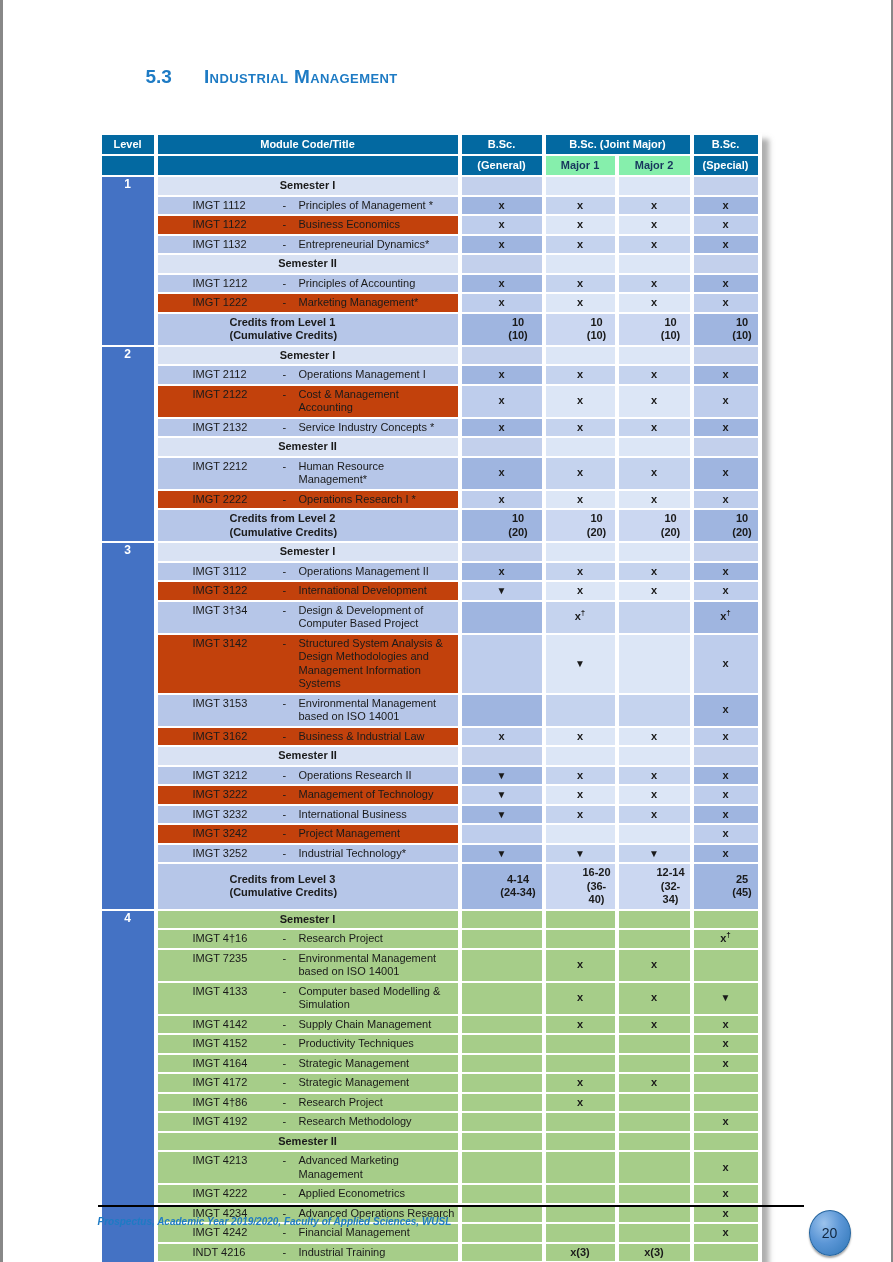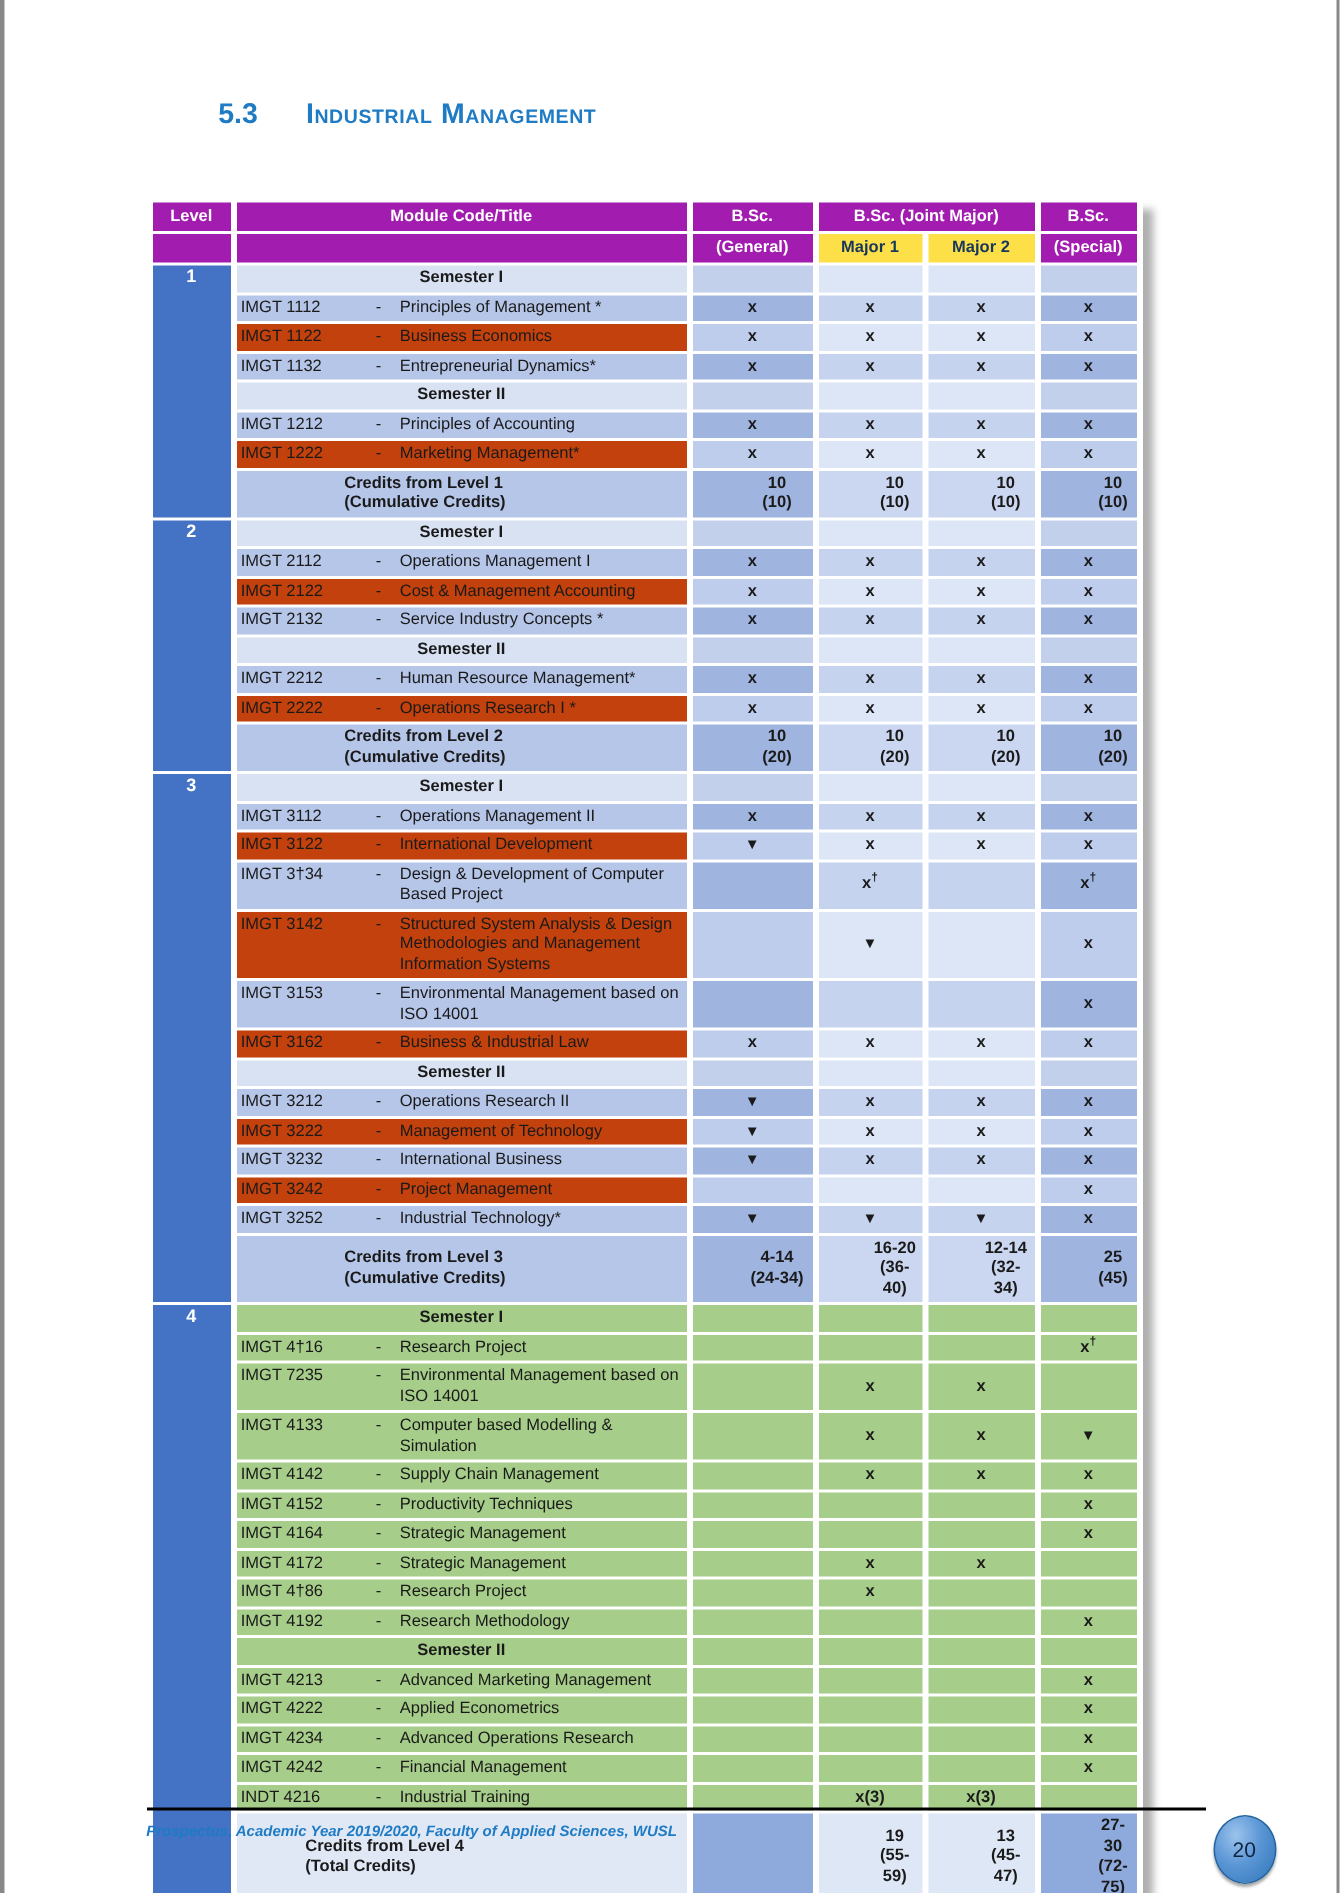--- a/index.html
+++ b/index.html
@@ -11,22 +11,22 @@
   .heading .num  { font-size:19px; font-weight:700; }
   .heading .txt  { font-size:19px; font-weight:700; font-variant:small-caps; letter-spacing:.4px; }
 
   
   .tablewrap { position:absolute; left:95px; top:133px; }
   table { border-collapse:separate; border-spacing:4px 2px; table-layout:fixed;
           background:#fff; font-size:11px; line-height:13.5px; color:#1a1a1a;
           box-shadow:7px 6px 5px rgba(110,110,110,.55); }
   td, th { padding:2px 3px; vertical-align:middle; overflow:hidden; }
 
-  th.hdr { background:#a21caf; color:#fff; font-weight:700; text-align:center; height:19px; }
-  th.major-sub { background:#fde047; color:#17365D; }
+  th.hdr { background:#0369a1; color:#fff; font-weight:700; text-align:center; height:19px; }
+  th.major-sub { background:#86efac; color:#17365D; }
 
   td.level-cell { background:#4472C4; color:#fff; font-weight:700; font-size:12px;
                   text-align:center; vertical-align:top; padding-top:1px; }
 
   .tcell { text-align:left; }
   .tcell.d { background:#B6C6E8; }
   .tcell.l { background:#c2410c; }
 
   .vcell { text-align:center; font-weight:700; }
   .vcell.col-gs.d { background:#9FB5E0; }
@@ -43,21 +43,21 @@
   tr.credits .col-gs { background:#9FB5E0; }
   tr.credits .col-m  { background:#CBD7F1; }
 
   td.green { background:#A6CD89 !important; }
 
   tr.final .tcell  { background:#E0E8F5 !important; padding-left:46px; }
   tr.final .col-gs { background:#8EA9DB !important; }
   tr.final .col-m  { background:#DEE7F6 !important; }
 
   .mod { display:flex; }
-  .mod .code   { width:86px; flex:none; }
+  .mod .code   { width:86px; flex:none;margin-left:32px; }
   .mod .dash   { width:20px; flex:none; text-align:left; padding-left:4px; }
   .mod .mtitle { flex:1; }
 
   sup { font-size:8px; vertical-align:super; line-height:0; }
   .tri { font-size:10px; }
 
   
   .footer-rule { position:absolute; left:95px; top:1205px; width:706px; height:2px; background:#000; }
   .footer-text { position:absolute; left:95px; top:1216px; font-size:10px; font-weight:700; font-style:italic; }
   .page-badge  { position:absolute; left:806px; top:1210px; width:42px; height:46px; border-radius:50%;

